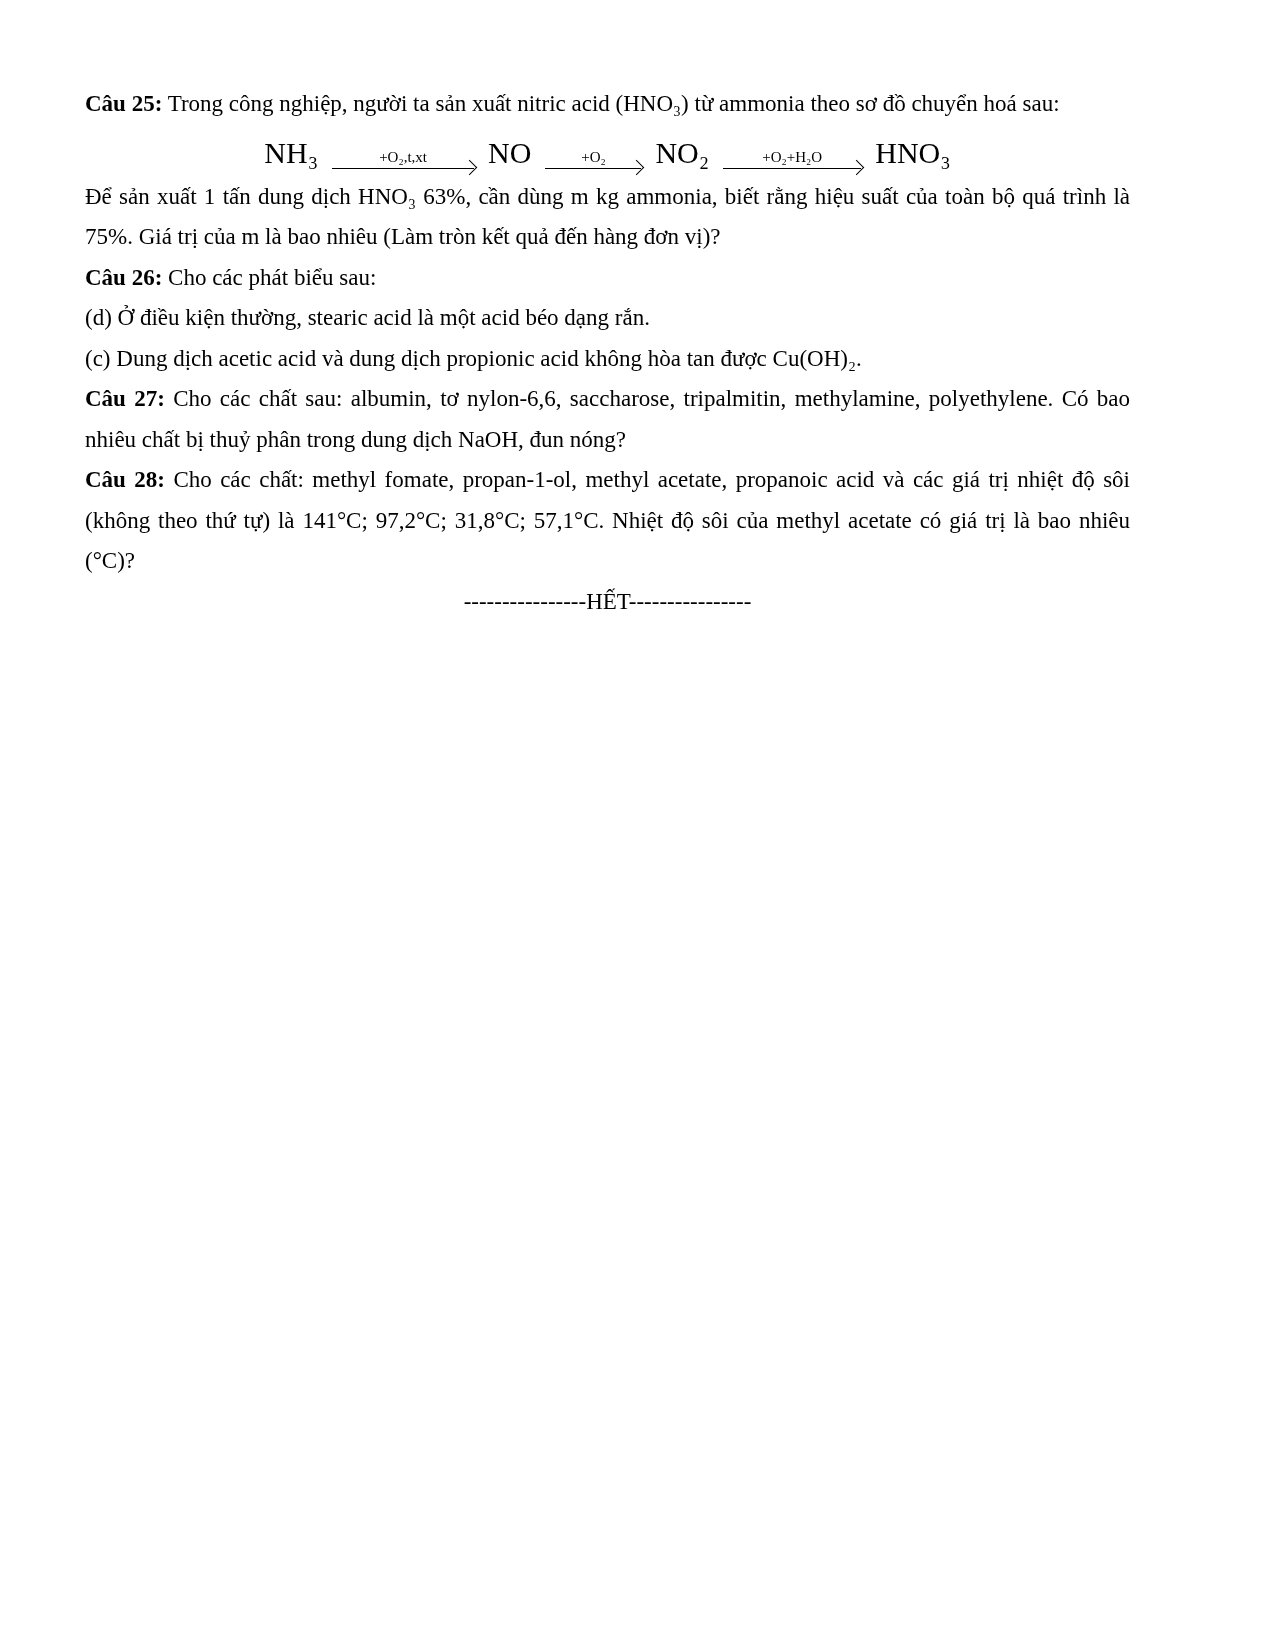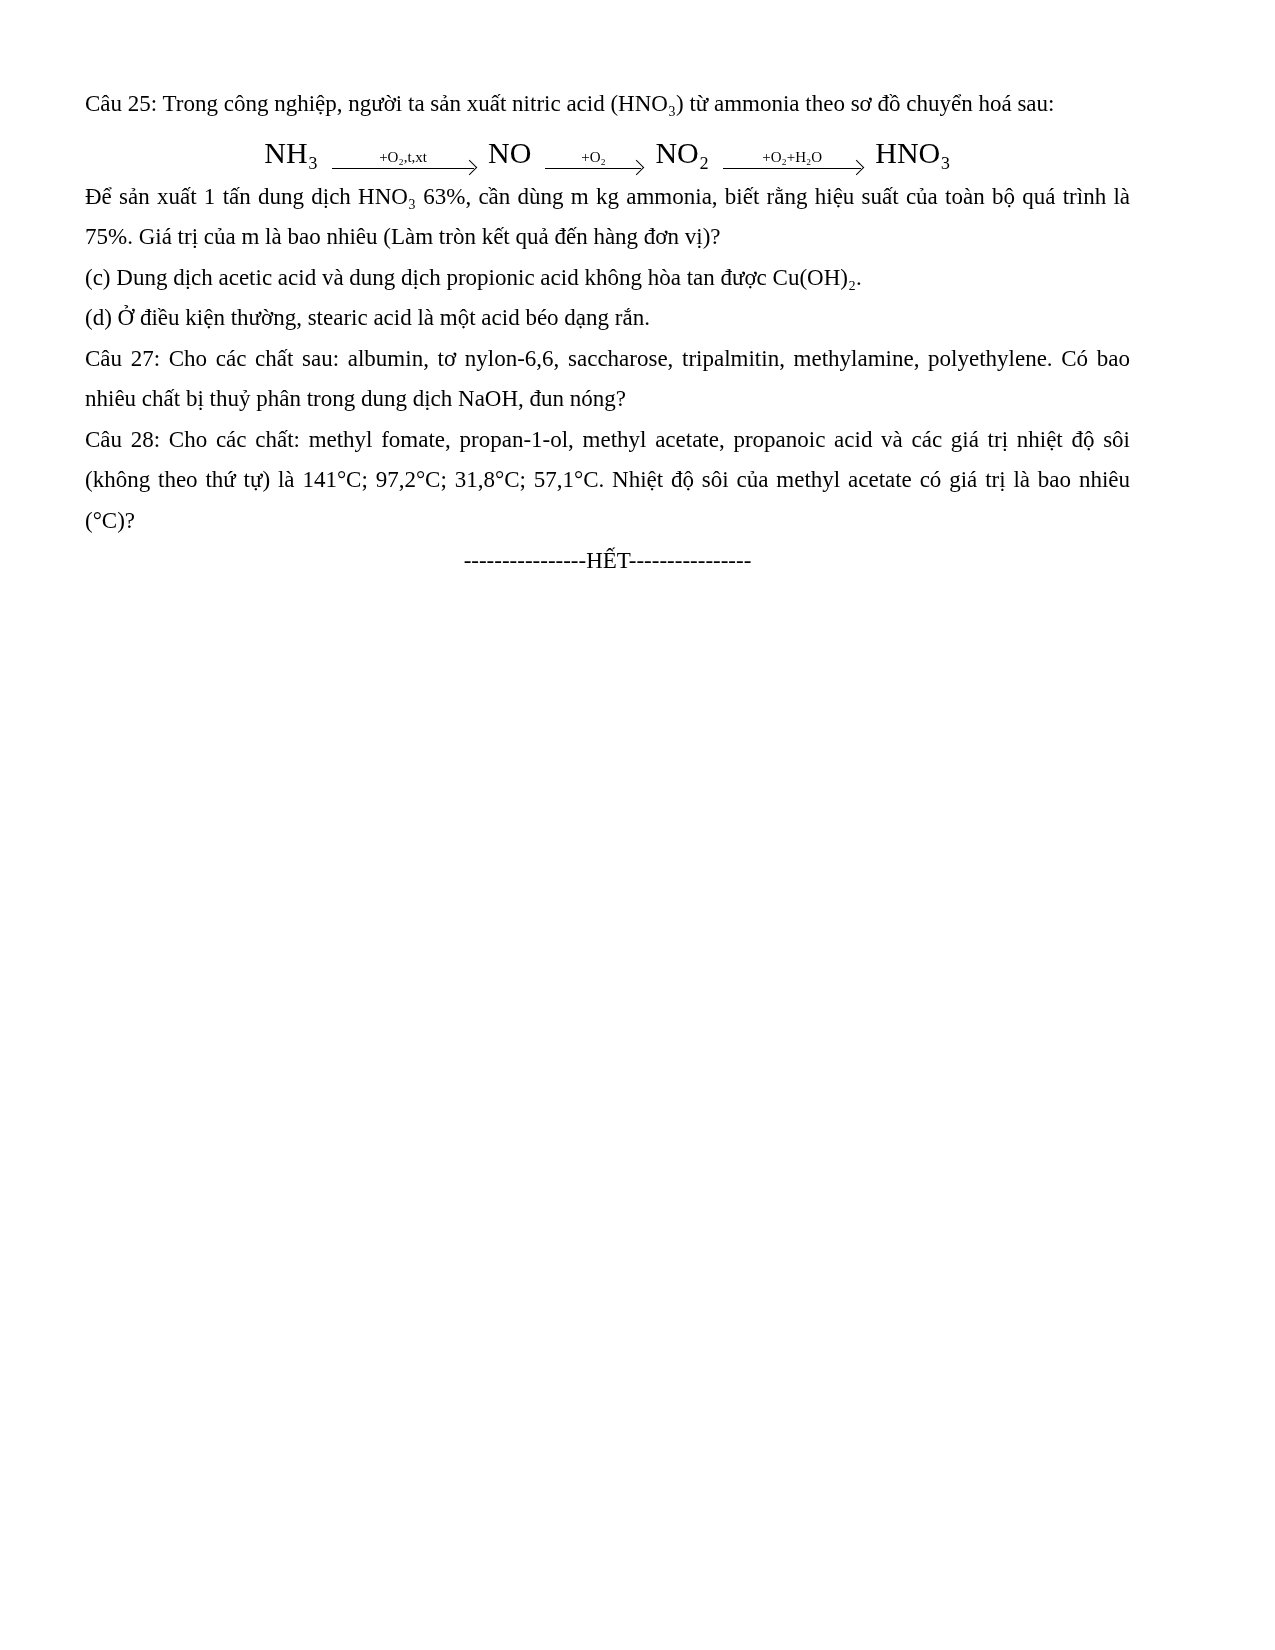--- a/index.html
+++ b/index.html
@@ -14,21 +14,21 @@
     overflow: hidden;
   }
   .content {
     padding: 84px 145px 0 85px;
   }
   .para {
     margin: 0;
     line-height: 40.5px;
     text-align: justify;
   }
-  .qlabel { font-weight: normal; }
+  .qlabel { font-weight: bold; }
 
   
   .reaction {
     display: flex;
     align-items: center;
     justify-content: center;
     gap: 12px;
     margin: 9px 0 5px 0;
     font-size: 30px;
     line-height: 38px;
@@ -98,23 +98,24 @@
       <span class="compound">NO₂</span>
       <span class="rx-arrow">
         <span class="lbl">+O₂+H₂O</span>
         <span class="rx-line w3"></span>
       </span>
       <span class="compound">HNO₃</span>
     </div>
 
     <p class="para">Để sản xuất 1 tấn dung dịch HNO₃ 63%, cần dùng m kg ammonia, biết rằng hiệu suất của toàn bộ quá trình là 75%. Giá trị của m là bao nhiêu (Làm tròn kết quả đến hàng đơn vị)?</p>
 
+    <p class="para"><strong class="qlabel">Câu 26:</strong><span> Cho các phát biểu sau:</span></p>
 
+    <p class="para">(d) Ở điều kiện thường, stearic acid là một acid béo dạng rắn.</p>
     <p class="para">(c) Dung dịch acetic acid và dung dịch propionic acid không hòa tan được Cu(OH)₂.</p>
-    <p class="para">(d) Ở điều kiện thường, stearic acid là một acid béo dạng rắn.</p>
 
     <p class="para"><strong class="qlabel">Câu 27:</strong><span> Cho các chất sau: albumin, tơ nylon-6,6, saccharose, tripalmitin, methylamine, polyethylene. Có bao nhiêu chất bị thuỷ phân trong dung dịch NaOH, đun nóng?</span></p>
 
     <p class="para"><strong class="qlabel">Câu 28:</strong><span> Cho các chất: methyl fomate, propan-1-ol, methyl acetate, propanoic acid và các giá trị nhiệt độ sôi (không theo thứ tự) là 141°C; 97,2°C; 31,8°C; 57,1°C. Nhiệt độ sôi của methyl acetate có giá trị là bao nhiêu (°C)?</span></p>
 
     <p class="footer-line">----------------HẾT----------------</p>
 
   </div>
 </div>
 

